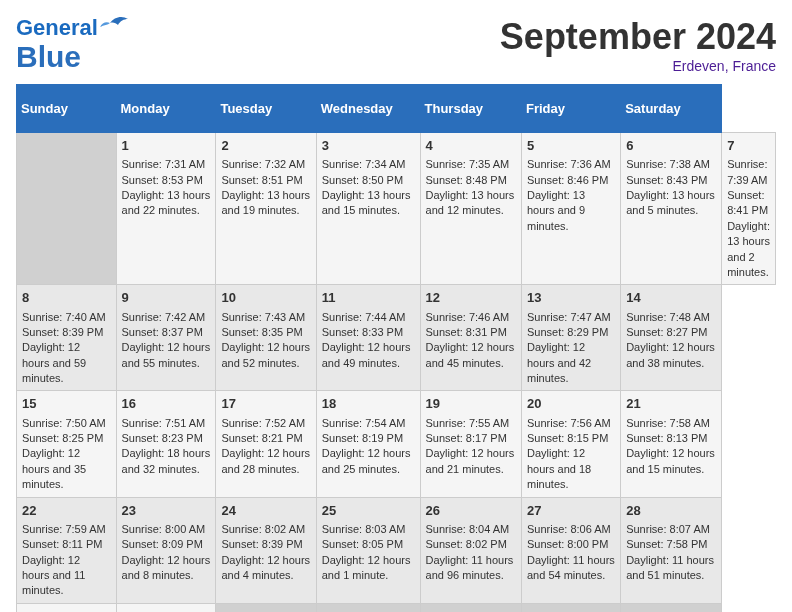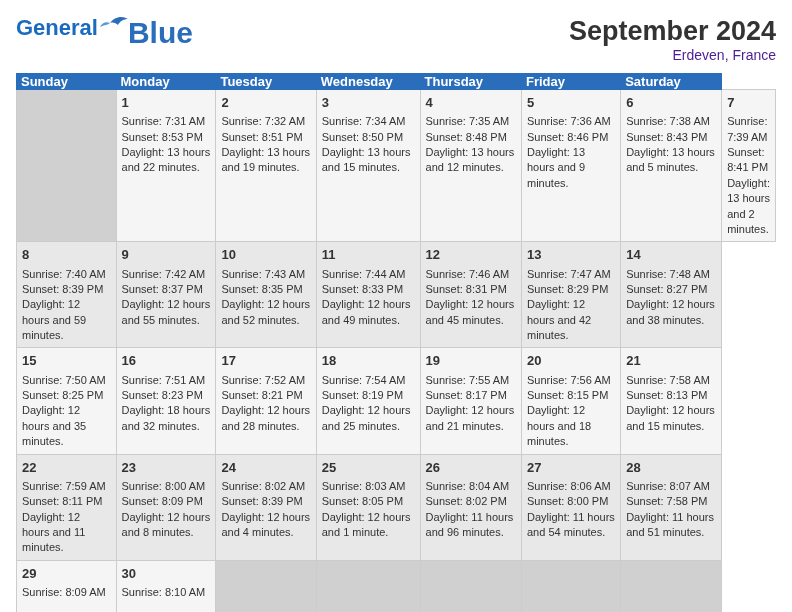--- a/index.html
+++ b/index.html
@@ -11,51 +11,51 @@
       padding: 16px;
     }
     .header {
       display: flex;
       justify-content: space-between;
       align-items: flex-start;
       margin-bottom: 10px;
     }
     .logo {
       display: flex;
-      flex-direction: row;
+      flex-direction: column;
       align-items: flex-start;
     }
     .logo-text {
       font-size: 22px;
       font-weight: bold;
       color: #333;
       line-height: 1.1;
     }
     .logo-text span.blue { color: #1a6abf; }
     .title-block {
       text-align: right;
     }
     .month-title {
-      font-size: 27px;
+      font-size: 36px;
       font-weight: bold;
       color: #333;
     }
     .location {
       font-size: 14px;
       color: #4c1d95;
     }
     .calendar {
       width: 100%;
       border-collapse: collapse;
       font-size: 11px;
     }
     .calendar thead th {
       background: #2a6ebb;
       color: #fff;
-      padding: 0 4px;
+      padding: 16px 4px;
       text-align: left;
       font-size: 13px;
       border: 1px solid #2a6ebb;
     }
     .calendar tbody td {
       vertical-align: top;
       border: 1px solid #ccc;
       padding: 4px 5px;
       width: calc(100% / 7);
       min-height: 80px;

